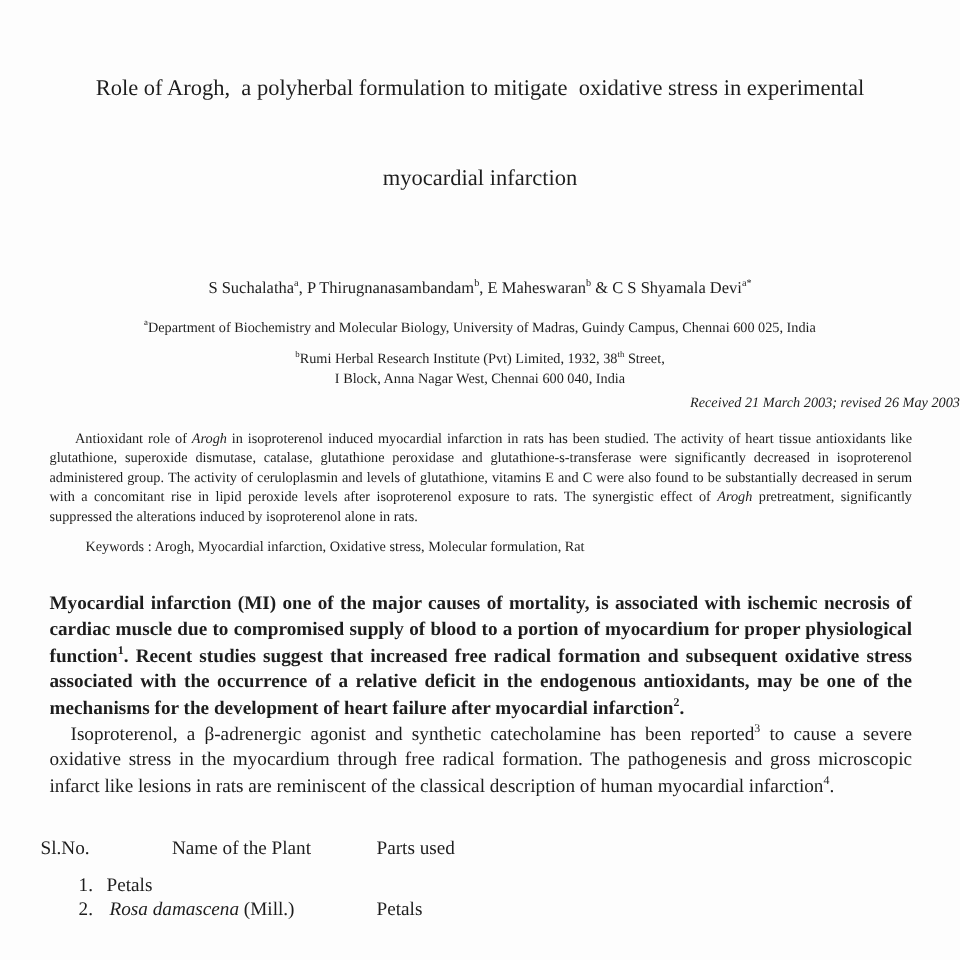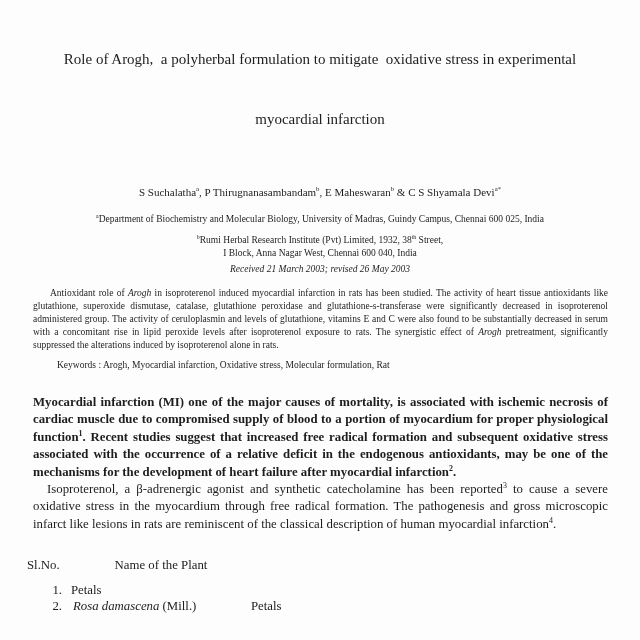--- a/index.html
+++ b/index.html
@@ -30,21 +30,21 @@
   .affil {
     text-align: center;
     font-size: 9.5px;
     line-height: 12px;
   }
   .affil-a  { margin-top: 15px; }
   .affil-b1 { margin-top: 9px; }
   .affil-b2 { margin-top: 1px; }
 
   .received {
-    text-align: center;
+    text-align: right;
     font-size: 9.5px;
     margin-top: 5px;
   }
 
   .abstract {
     margin: 13px 32px 0 33px;
     font-size: 9.5px;
     line-height: 13px;
     text-align: justify;
     text-indent: 17px;
@@ -108,20 +108,21 @@
 
   <div class="bodytext para1"><span>Myocardial infarction (MI) one of the major causes of mortality, is associated with ischemic necrosis of cardiac muscle due to compromised supply of blood to a portion of myocardium for proper physiological function</span><sup>1</sup><span>. Recent studies suggest that increased free radical formation and subsequent oxidative stress associated with the occurrence of a relative deficit in the endogenous antioxidants, may be one of the mechanisms for the development of heart failure after myocardial infarction</span><sup>2</sup><span>.</span></div>
 
   <div class="bodytext para2"><span>Isoproterenol, a β-adrenergic agonist and synthetic catecholamine has been reported</span><sup>3</sup><span> to cause a severe oxidative stress in the myocardium through free radical formation. The pathogenesis and gross microscopic infarct like lesions in rats are reminiscent of the classical description of human myocardial infarction</span><sup>4</sup><span>.</span></div>
 
 
   <div class="herbs">
     <div class="herbs-header">
       <div class="h-no">Sl.No.</div>
       <div class="h-name">Name of the Plant</div>
+      <div class="h-part">Parts used</div>
     </div>
     <div>
   <div class="herb-row">
     <div class="c-no">1.</div>
     <div class="c-part">Petals</div>
   </div>
 
   <div class="herb-row">
     <div class="c-no">2.</div>
     <div class="c-name">

